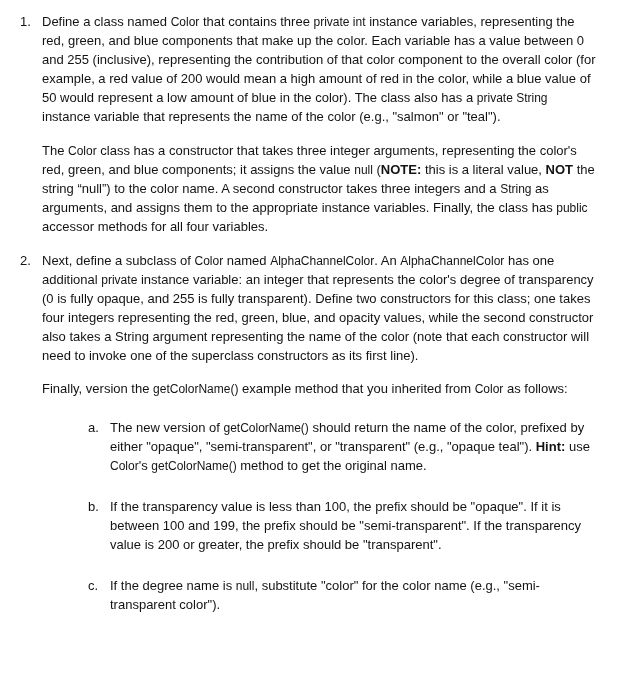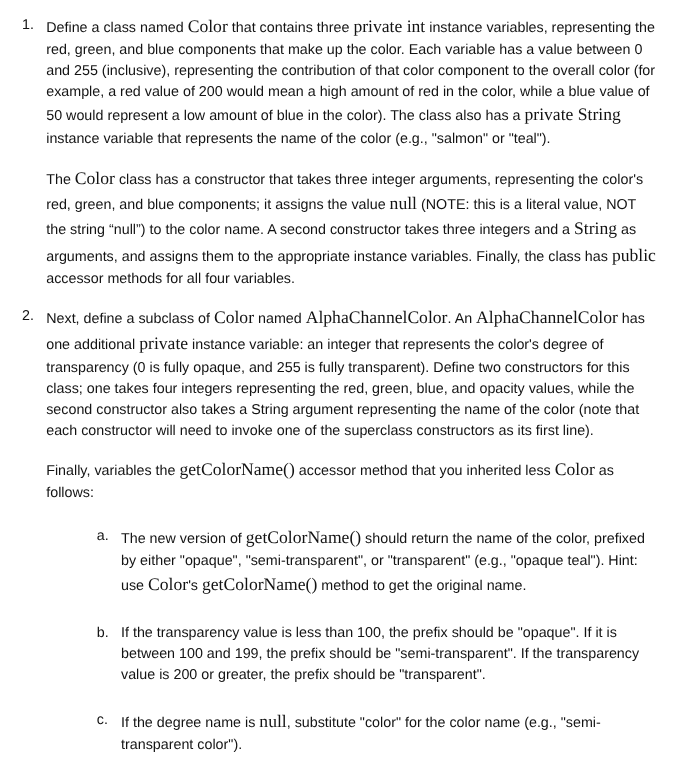--- a/index.html
+++ b/index.html
@@ -51,43 +51,43 @@
     margin-bottom: 0;
   }
   .subitem-letter {
     width: 22px;
     flex: 0 0 22px;
   }
   .subitem-body {
     flex: 1 1 auto;
   }
   .code {
-    font-family: Liberation Serif, serif;
-    font-size: 16px;
+    font-family: Liberation Sans, sans-serif;
+    font-size: 12px;
   }
   .bold {
-    font-weight: normal;
+    font-weight: bold;
   }
 </style>
 </head>
 <body>
 
 <div class="doc">
     <div class="item">
       <div class="item-number">1.</div>
       <div class="item-body">
         <p><span>Define a class named </span><span class="code">Color</span><span> that contains three </span><span class="code">private int</span><span> instance variables, representing the red, green, and blue components that make up the color. Each variable has a value between 0 and 255 (inclusive), representing the contribution of that color component to the overall color (for example, a red value of 200 would mean a high amount of red in the color, while a blue value of 50 would represent a low amount of blue in the color). The class also has a </span><span class="code">private String</span><span> instance variable that represents the name of the color (e.g., "salmon" or "teal").</span></p>
         <p><span>The </span><span class="code">Color</span><span> class has a constructor that takes three integer arguments, representing the color's red, green, and blue components; it assigns the value </span><span class="code">null</span><span> (</span><span class="bold">NOTE:</span><span> this is a literal value, </span><span class="bold">NOT</span><span> the string “null”) to the color name. A second constructor takes three integers and a </span><span class="code">String</span><span> as arguments, and assigns them to the appropriate instance variables. Finally, the class has </span><span class="code">public</span><span> accessor methods for all four variables.</span></p>
       </div>
     </div>
     <div class="item">
       <div class="item-number">2.</div>
       <div class="item-body">
         <p><span>Next, define a subclass of </span><span class="code">Color</span><span> named </span><span class="code">AlphaChannelColor</span><span>. An </span><span class="code">AlphaChannelColor</span><span> has one additional </span><span class="code">private</span><span> instance variable: an integer that represents the color's degree of transparency (0 is fully opaque, and 255 is fully transparent). Define two constructors for this class; one takes four integers representing the red, green, blue, and opacity values, while the second constructor also takes a String argument representing the name of the color (note that each constructor will need to invoke one of the superclass constructors as its first line).</span></p>
-        <p><span>Finally, variables the </span><span class="code">getColorName()</span><span> accessor method that you inherited less </span><span class="code">Color</span><span> as follows:</span></p>
+        <p><span>Finally, version the </span><span class="code">getColorName()</span><span> example method that you inherited from </span><span class="code">Color</span><span> as follows:</span></p>
         <div class="subitems">
           <div class="subitem">
             <div class="subitem-letter">a.</div>
             <div class="subitem-body"><span>The new version of </span><span class="code">getColorName()</span><span> should return the name of the color, prefixed by either "opaque", "semi-transparent", or "transparent" (e.g., "opaque teal"). </span><span class="bold">Hint:</span><span> use </span><span class="code">Color</span><span>'s </span><span class="code">getColorName()</span><span> method to get the original name.</span></div>
           </div>
           <div class="subitem">
             <div class="subitem-letter">b.</div>
             <div class="subitem-body"><span>If the transparency value is less than 100, the prefix should be "opaque". If it is between 100 and 199, the prefix should be "semi-transparent". If the transparency value is 200 or greater, the prefix should be "transparent".</span></div>
           </div>
           <div class="subitem">

